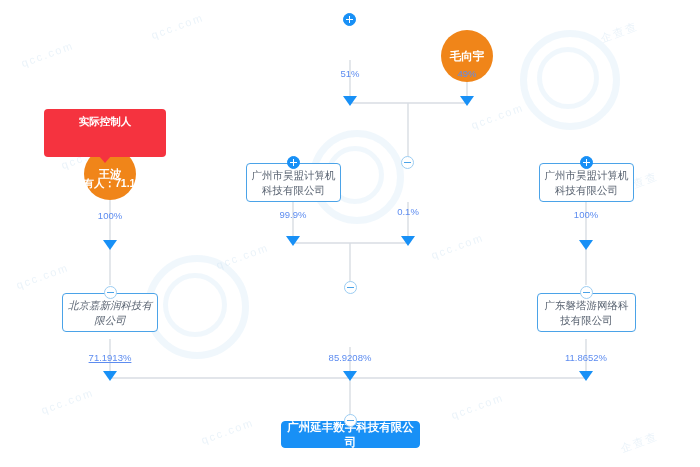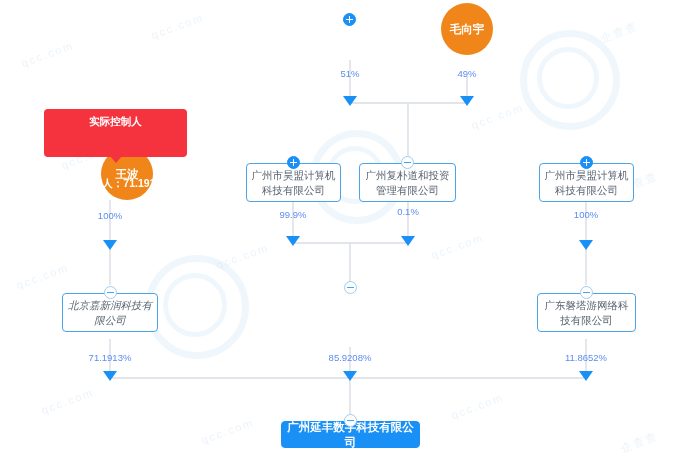--- a/index.html
+++ b/index.html
@@ -242,50 +242,47 @@
       <polygon points="343,371 357,371 350,381"></polygon>
       <polygon points="579,371 593,371 586,381"></polygon>
     </g>
   </svg>
 
   <div class="toggle plus" style="left:343px; top:13px;">
     <span class="bar-h"></span>
     <span class="bar-v"></span>
   </div>
 
-  <div class="node circle-person" style="left:441px; top:3px; width:52px; height:52px;">
+  <div class="node circle-person" style="left:441px; top:30px; width:52px; height:52px;">
     <span>毛向宇</span>
   </div>
 
   <div class="pct" style="left:330px; top:68px; width:40px;">51%</div>
   <div class="pct" style="left:447px; top:68px; width:40px;">49%</div>
 
-  <div class="badge-red" style="left:44px; top:109px; width:143px; height:48px;">
+  <div class="badge-red" style="left:44px; top:109px; width:122px; height:48px;">
     <div>实际控制人</div>
     <div class="badge-line2">受益所有人：71.1913%</div>
     <span class="tail"></span>
   </div>
 
-  <div class="node circle-person" style="left:101px; top:148px; width:52px; height:52px;font-family:Liberation Serif, serif;">
+  <div class="node circle-person" style="left:84px; top:148px; width:52px; height:52px;font-family:Liberation Serif, serif;">
     <span>王波</span>
   </div>
 
   <div class="pct" style="left:90px; top:210px; width:40px;">100%</div>
 
   <div class="node box" style="left:246px; top:163px; width:95px; height:39px;">
     <span>广州市昊盟计算机科技有限公司</span>
   </div>
   <div class="toggle plus" style="left:287px; top:156px;">
     <span class="bar-h"></span>
     <span class="bar-v"></span>
   </div>
 
-  <div class="node box" style="left:359px; top:163px; width:97px; height:39px;">
-    <span>广州复朴道和投资管理有限公司</span>
-  </div>
   <div class="toggle minus" style="left:401px; top:156px;">
     <span class="bar-h"></span>
   </div>
 
   <div class="node box" style="left:539px; top:163px; width:95px; height:39px;">
     <span>广州市昊盟计算机科技有限公司</span>
   </div>
   <div class="toggle plus" style="left:580px; top:156px;">
     <span class="bar-h"></span>
     <span class="bar-v"></span>
@@ -306,21 +303,21 @@
     <span class="bar-h"></span>
   </div>
 
   <div class="node box" style="left:537px; top:293px; width:99px; height:39px;">
     <span>广东磐塔游网络科技有限公司</span>
   </div>
   <div class="toggle minus" style="left:580px; top:286px;">
     <span class="bar-h"></span>
   </div>
 
-  <div class="pct" style="left:82px; top:352px; width:56px;">71.1913%</div>
+  <div class="pct" style="left:82px; top:352px; width:56px;text-decoration:underline;">71.1913%</div>
   <div class="pct" style="left:322px; top:352px; width:56px;">85.9208%</div>
   <div class="pct" style="left:558px; top:352px; width:56px;">11.8652%</div>
 
   <div class="node box-blue-solid" style="left:281px; top:421px; width:139px; height:27px;">
     <span>广州延丰数字科技有限公司</span>
   </div>
   <div class="toggle minus" style="left:344px; top:414px;">
     <span class="bar-h"></span>
   </div>
 

